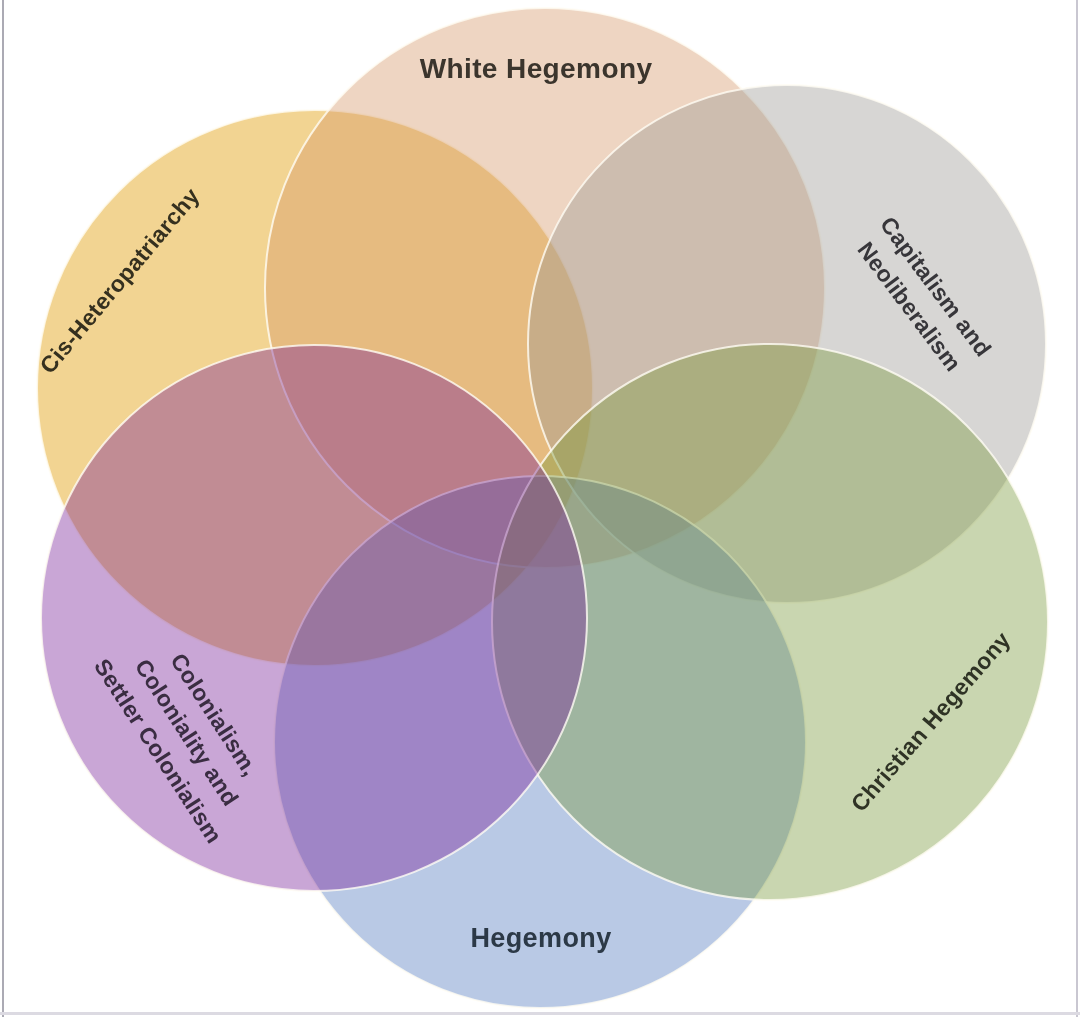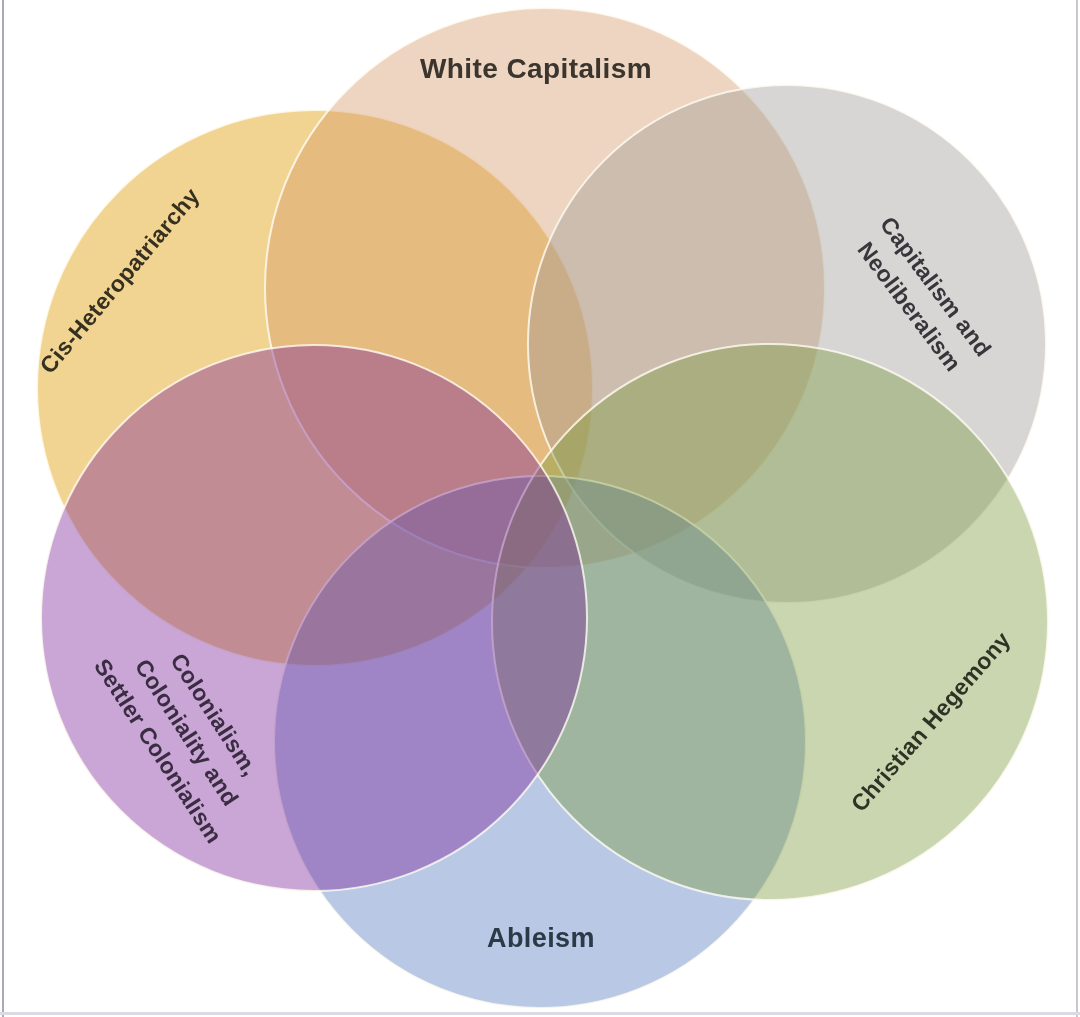--- a/index.html
+++ b/index.html
@@ -66,30 +66,30 @@
       <circle cx="314" cy="618" r="273" fill="rgba(120,33,153,0.40)" stroke="rgba(255,252,244,0.8)" stroke-width="2"></circle>
     </svg>
 
   <div class="labels-layer">
 
     <div class="vlabel" style="left: 120px; top: 281px; transform: translate(-50%, -50%) rotate(-50deg); color: rgb(53, 48, 31); font-size: 23px;">
       <div class="vline">Cis-Heteropatriarchy</div>
     </div>
 
     <div class="vlabel horizontal" style="left: 536px; top: 69px; transform: translate(-50%, -50%) rotate(0deg); color: rgb(59, 53, 45); font-size: 28px;">
-      <div class="vline">White Capitalism</div>
+      <div class="vline">White Hegemony</div>
     </div>
 
     <div class="vlabel" style="left: 922px; top: 297px; transform: translate(-50%, -50%) rotate(53deg); color: rgb(55, 54, 58); font-size: 23px;">
       <div class="vline">Capitalism and</div>
       <div class="vline">Neoliberalism</div>
     </div>
 
     <div class="vlabel horizontal" style="left: 541px; top: 938px; transform: translate(-50%, -50%) rotate(0deg); color: rgb(44, 57, 71); font-size: 27px;">
-      <div class="vline">Ableism</div>
+      <div class="vline">Hegemony</div>
     </div>
 
     <div class="vlabel" style="left: 931px; top: 722px; transform: translate(-50%, -50%) rotate(-49deg); color: rgb(47, 51, 37); font-size: 23px;">
       <div class="vline">Christian Hegemony</div>
     </div>
 
     <div class="vlabel" style="left: 186px; top: 733px; transform: translate(-50%, -50%) rotate(57deg); color: rgb(58, 45, 66); font-size: 23px;">
       <div class="vline">Colonialism,</div>
       <div class="vline">Coloniality and</div>
       <div class="vline">Settler Colonialism</div>

